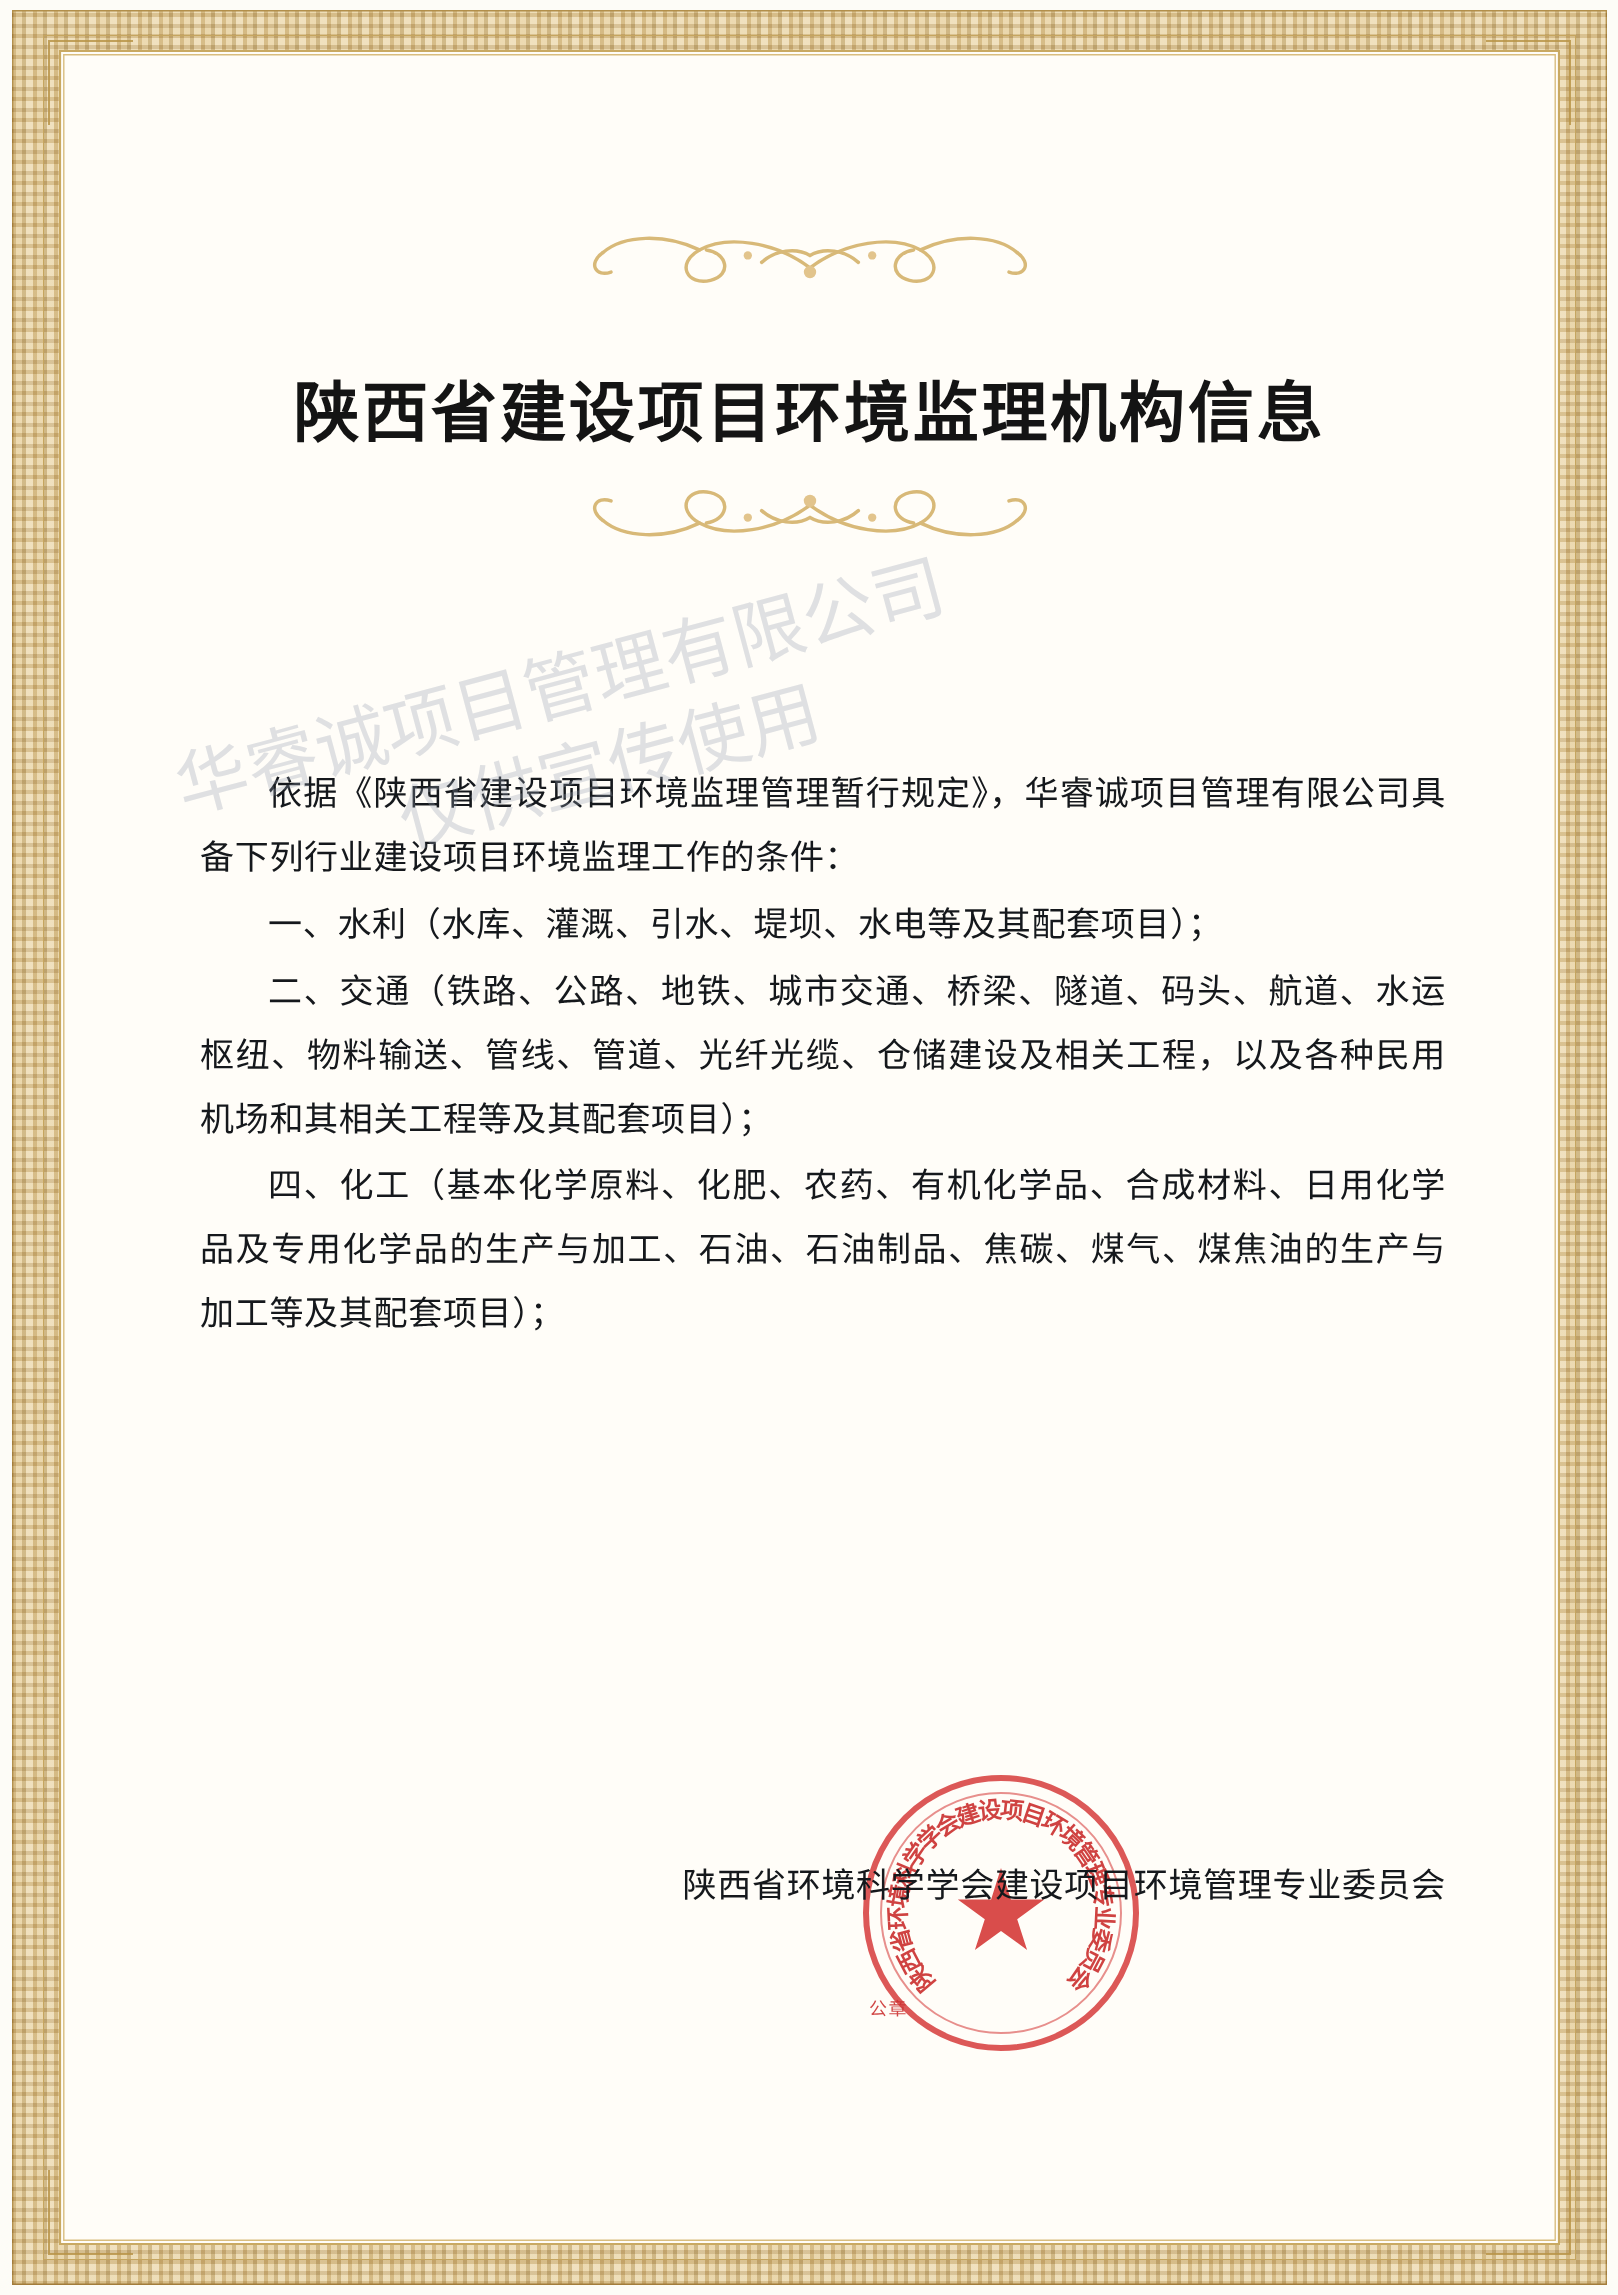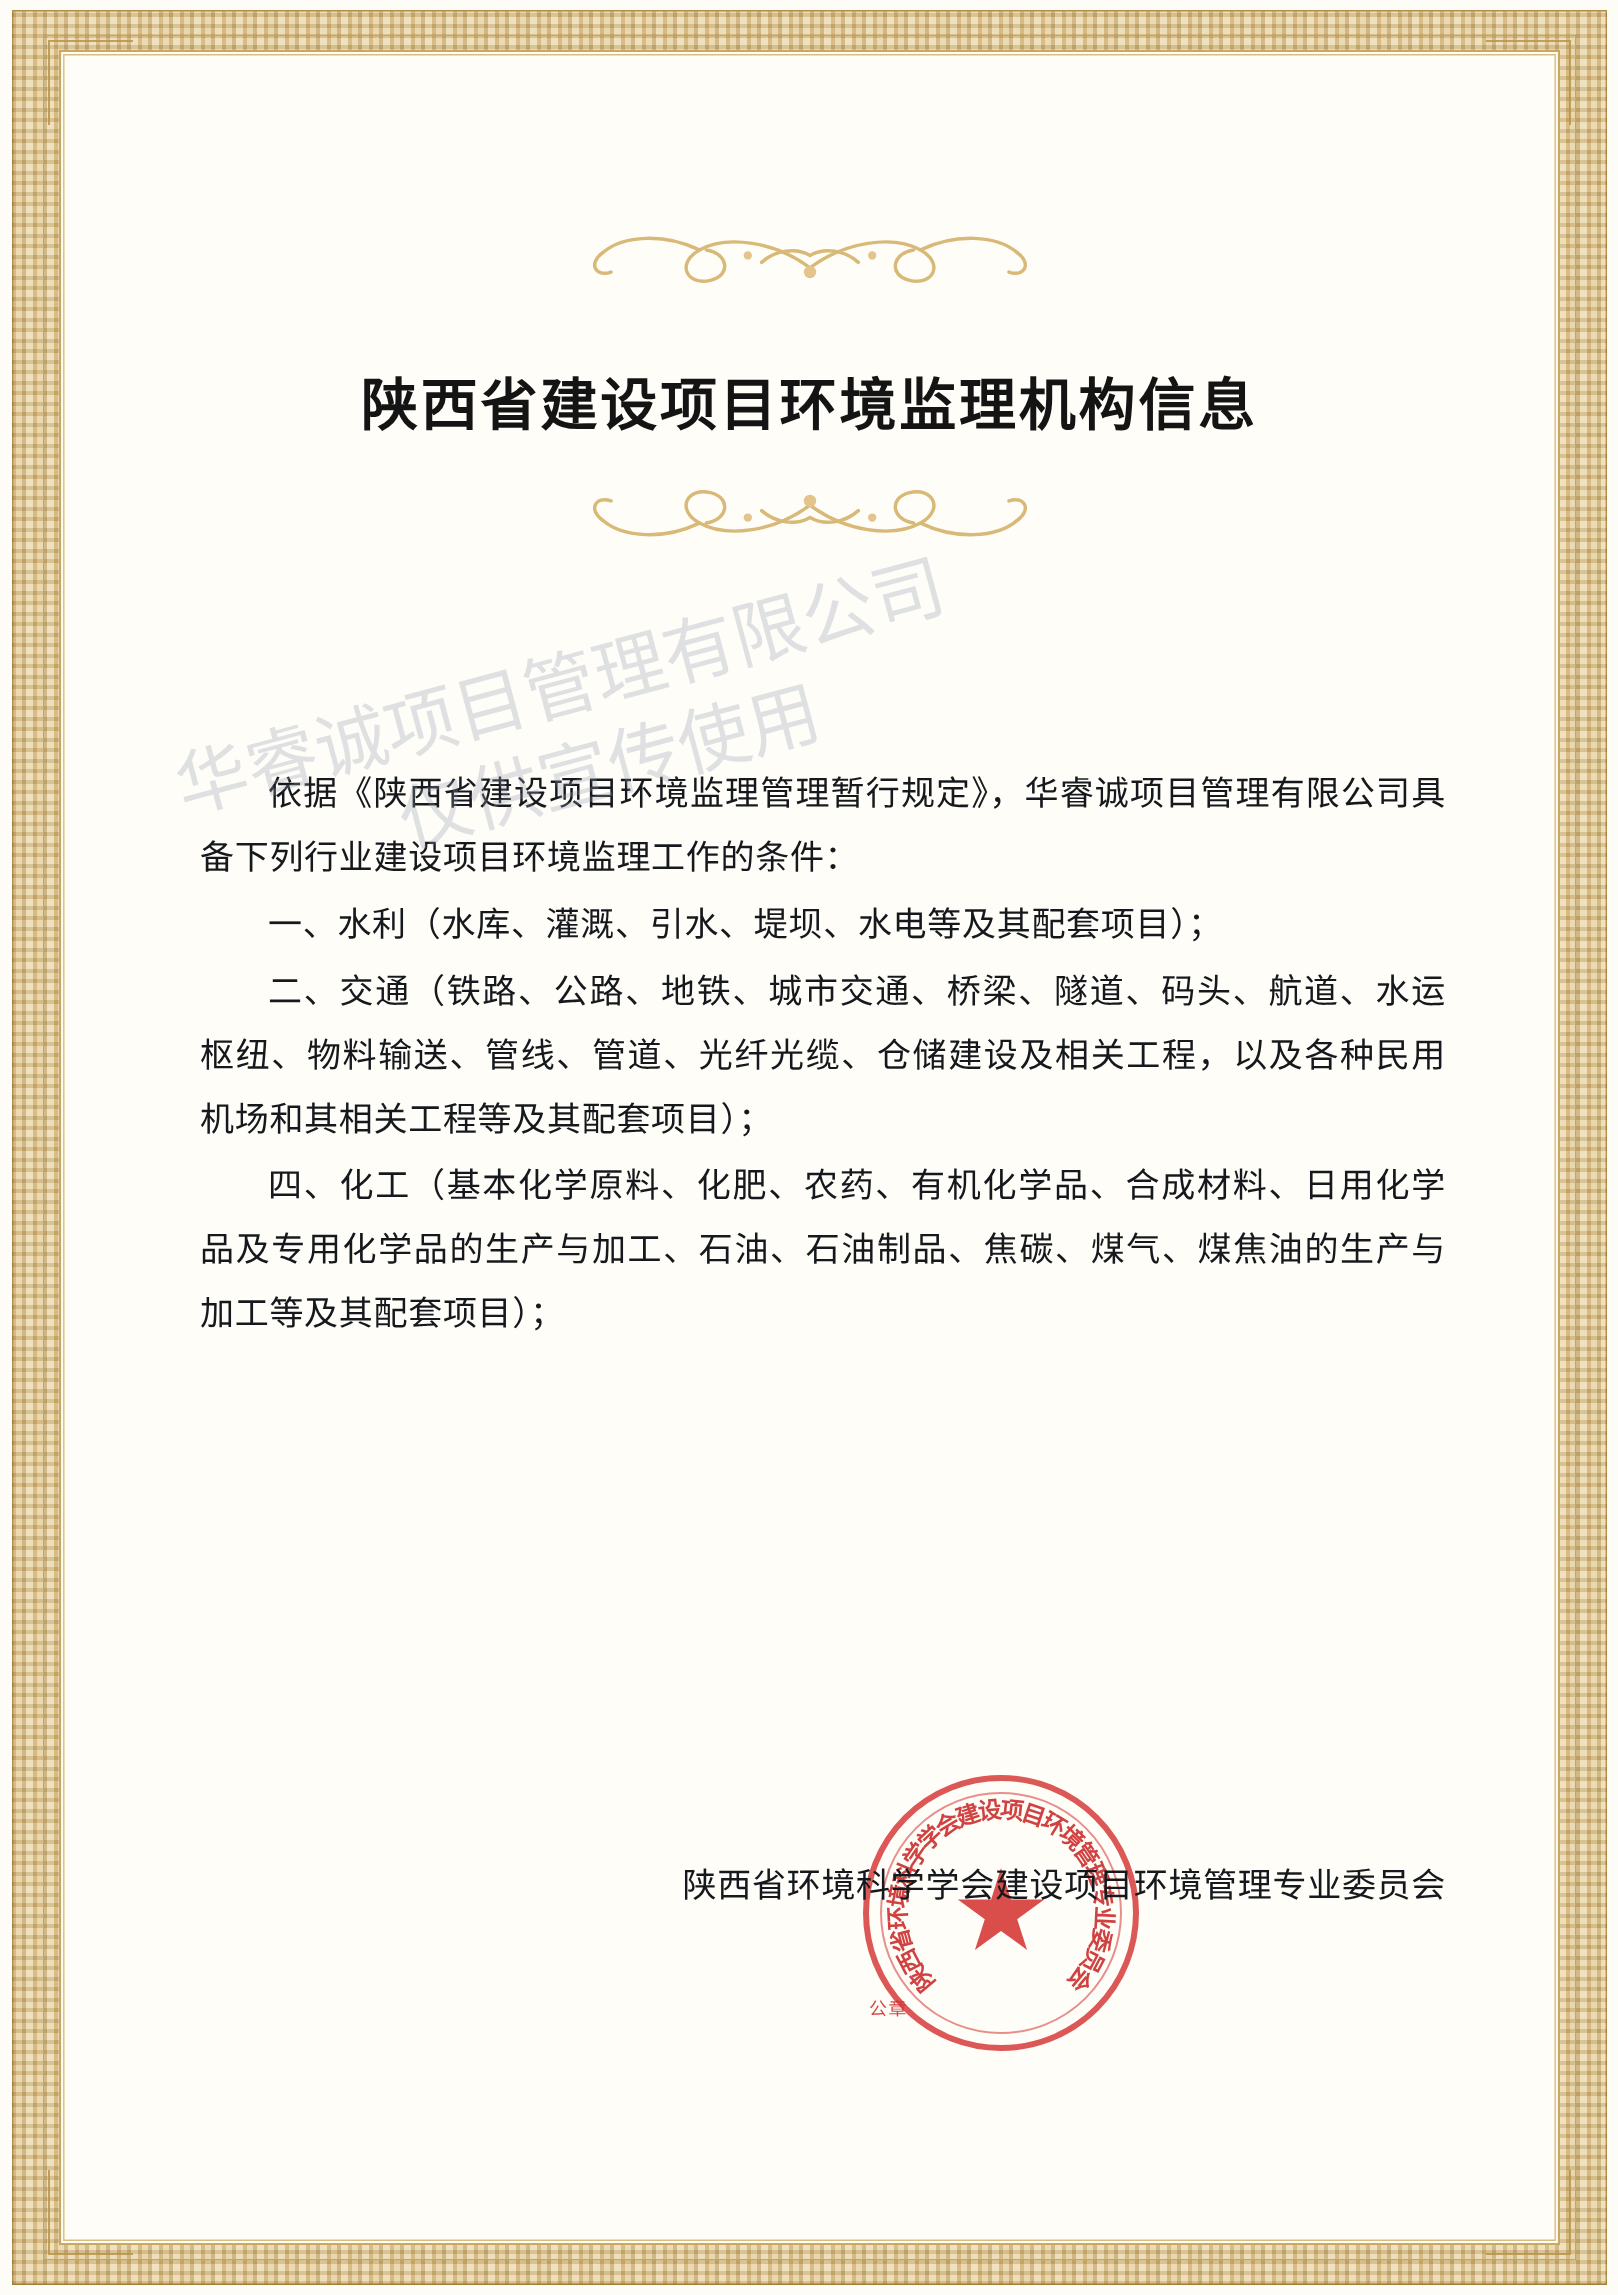--- a/index.html
+++ b/index.html
@@ -109,21 +109,21 @@
 
   
   .title {
     position: absolute;
     top: 359px;
     left: 0;
     right: 0;
     text-align: center;
     font-family: "DejaVu Serif", "Liberation Serif", serif;
     font-weight: 700;
-    font-size: 57px;
+    font-size: 66px;
     letter-spacing: 2.8px;
     color: #141414;
     white-space: nowrap;
   }
 
   
   .body {
     position: absolute;
     left: 200px;
     right: 173px;

